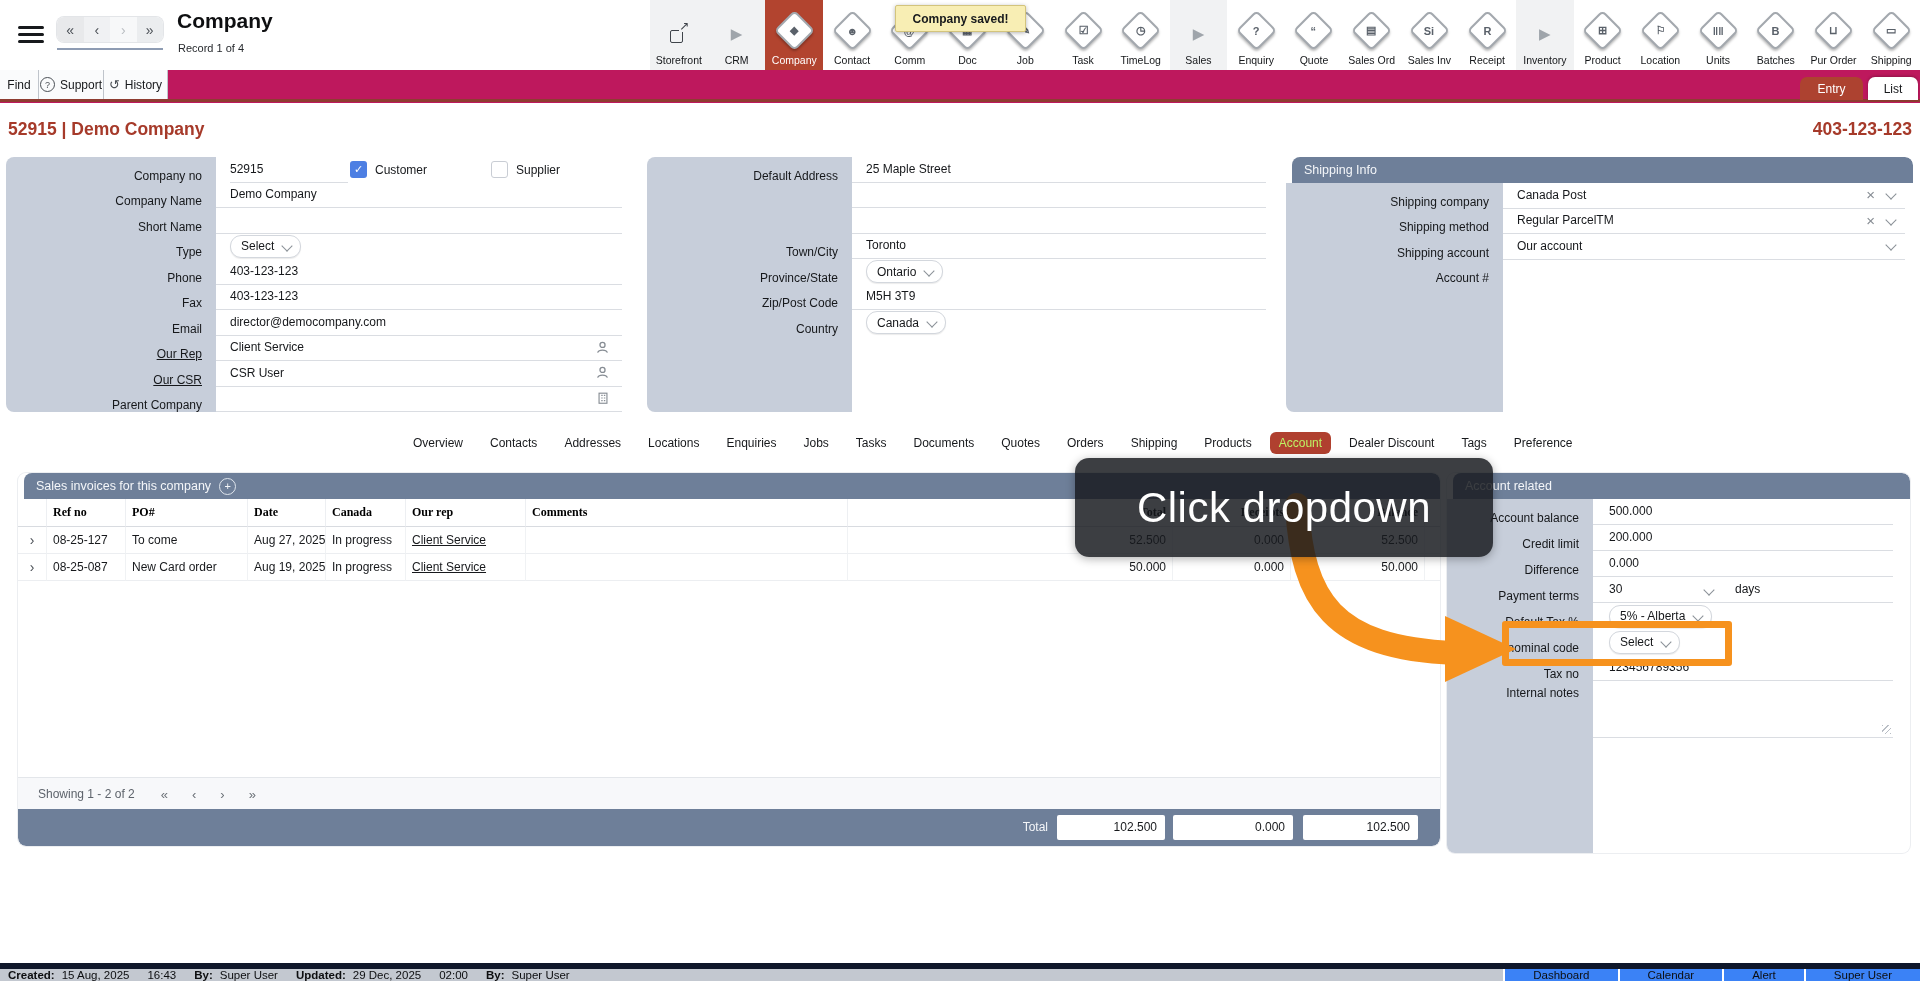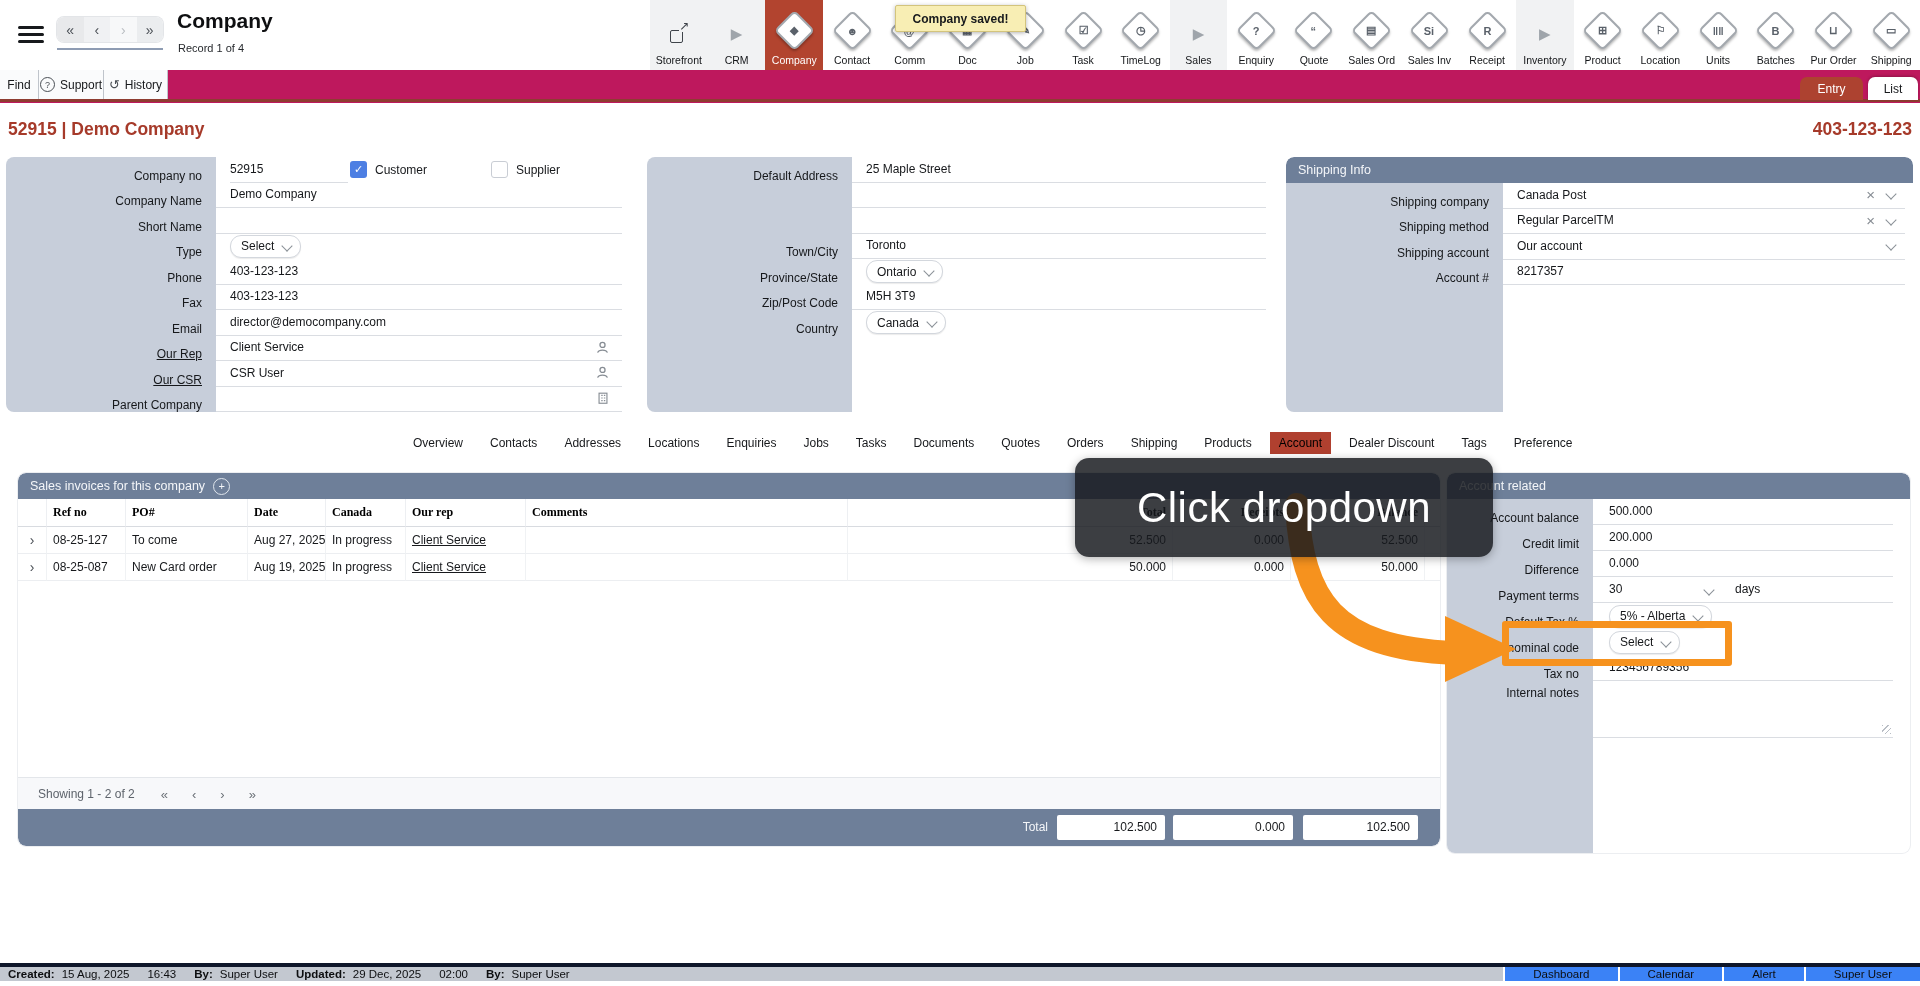--- a/index.html
+++ b/index.html
@@ -46,39 +46,39 @@
   .redline{position:absolute;left:0;top:99px;width:1920px;height:3px;background:#8e3c31;}
 
   
   .rec-title{position:absolute;left:8px;top:119px;font-size:17.5px;font-weight:700;color:#a63a2a;}
   .rec-phone{position:absolute;right:8px;top:119px;font-size:17.5px;font-weight:700;color:#a63a2a;}
 
   
   .panel{position:absolute;background:#fff;border-radius:8px;overflow:hidden;}
   .panel::before{content:'';position:absolute;left:0;top:0;bottom:0;background:#c7ceda;width:var(--lw);}
   .panel.hashdr::before{top:26px;}
-  .phdr{position:relative;height:26px;background:#6e7f99;color:#f4f6f9;font-size:12.5px;display:flex;align-items:center;padding-left:12px;z-index:1;border-radius:8px 8px 0 0;gap:8px;}
+  .phdr{position:relative;height:26px;background:#6e7f99;color:#f4f6f9;font-size:12.5px;display:flex;align-items:center;padding-left:12px;z-index:1;border-radius:8px 8px 0 0;gap:8px;margin-left:6px;}
   .frow{position:relative;display:flex;height:25.5px;align-items:flex-end;font-size:12px;color:#16181b;z-index:1;}
   .frow .lbl{width:var(--lw);flex:none;text-align:right;padding-right:14px;box-sizing:border-box;}
   .frow .lbl.lk{text-decoration:underline;}
   .frow .fld{flex:1;position:relative;display:flex;align-items:center;height:100%;padding-left:14px;margin-right:8px;}
   .frow .fld.ul{border-bottom:1px solid #dadde2;}
   .pill{display:inline-flex;align-items:center;height:21px;border:1px solid #d3d7dd;border-radius:11px;padding:0 26px 0 10px;background:#fff;box-shadow:0 1px 1px rgba(0,0,0,.08);position:relative;cursor:pointer;}
   .chev{width:7px;height:7px;border-right:1.5px solid #8a9097;border-bottom:1.5px solid #8a9097;transform:rotate(45deg);position:absolute;right:9px;top:6px;}
   .fld .clear{position:absolute;right:30px;font-size:15px;color:#868c93;cursor:pointer;line-height:1;}
   .fld .fchev{position:absolute;right:10px;width:7px;height:7px;border-right:1.5px solid #8a9097;border-bottom:1.5px solid #8a9097;transform:rotate(45deg);top:8px;cursor:pointer;}
   .cb{width:17px;height:17px;border-radius:3px;display:flex;align-items:center;justify-content:center;cursor:pointer;box-sizing:border-box;}
   .cb.on{background:#4d7fe3;color:#fff;font-size:11px;}
   .cb.off{background:#fff;border:1.5px solid #c9cdd4;}
   .psvg{position:absolute;right:12px;top:5px;}
 
   
   .tabs{position:absolute;left:404px;top:431px;width:1116px;height:24px;display:flex;gap:9px;align-items:center;}
   .tab{font-size:12px;color:#17191c;padding:4px 9px;cursor:pointer;white-space:nowrap;}
-  .tab.sel{background:#b0402f;color:#000000;border-radius:0;}
+  .tab.sel{background:#b0402f;color:#bef264;border-radius:6px;}
 
   
   .invpanel{left:18px;top:473px;width:1422px;height:373px;box-shadow:0 0 0 1px #eceef1;}
   .inv-grid{position:relative;z-index:1;display:grid;grid-template-columns:29px 79px 122px 78px 80px 120px 322px 325px 118px 134px 15px;background:#fff;}
   .th{font-weight:700;font-size:12px;line-height:27px;padding:0 6px;border-bottom:1px solid #d8dbe0;border-right:1px solid #edeff2;white-space:nowrap;overflow:hidden;font-family:Liberation Serif, serif;}
   .td{font-size:12px;line-height:26px;padding:0 6px;border-bottom:1px solid #eceef1;border-right:1px solid #f0f2f4;white-space:nowrap;overflow:hidden;color:#17191c;}
   .th.num,.td.num{text-align:right;}
   .th:nth-child(11n),.td:nth-child(11n){border-right:none;}
   .td.expand{color:#4a4f55;font-size:14px;text-align:center;cursor:pointer;padding:0;}
   .link{text-decoration:underline;cursor:pointer;}
@@ -100,21 +100,21 @@
   .resize{position:absolute;right:2px;bottom:3px;width:9px;height:9px;background:repeating-linear-gradient(135deg,#b9bec5 0 1px,transparent 1px 4px);}
   .pt-chev{position:absolute;left:112px;top:10px;width:7px;height:7px;border-right:1.5px solid #8a9097;border-bottom:1.5px solid #8a9097;transform:rotate(45deg);cursor:pointer;}
   .pt-days{position:absolute;left:142px;}
 
   
   .dark-overlay{position:absolute;left:1075px;top:458px;width:418px;height:99px;background:rgba(23,25,30,.84);border-radius:14px;display:flex;align-items:center;justify-content:center;color:#fff;font-size:42px;font-weight:500;z-index:50;box-shadow:0 2px 10px rgba(0,0,0,.3);letter-spacing:.5px;}
   .hl-box{position:absolute;left:1502px;top:621px;width:230px;height:45px;border:7px solid #f6921e;border-radius:3px;z-index:45;box-sizing:border-box;}
   .arrow-svg{position:absolute;left:1250px;top:450px;z-index:30;}
 
   
-  .statusbar{position:absolute;left:0;top:963px;width:1920px;height:18px;background:#c3c8d0;border-top:4px solid #0f172a;box-sizing:border-box;display:flex;align-items:center;font-size:11.5px;color:#0d0e10;justify-content:flex-end;}
+  .statusbar{position:absolute;left:0;top:963px;width:1920px;height:18px;background:#c3c8d0;border-top:6px solid #0f172a;box-sizing:border-box;display:flex;align-items:center;font-size:11.5px;color:#0d0e10;justify-content:flex-end;}
   .sb-left{display:flex;align-items:center;padding-left:8px;flex:1;}
   .sbseg{margin-right:7px;}
   .sbseg.b{font-weight:700;}
   .sbseg.gap{margin-right:18px;}
   .sb-right{display:flex;gap:2px;background:#fff;height:100%;align-items:stretch;border-left:2px solid #fff;}
   .sb-btn{background:#3b82f6;display:flex;align-items:center;padding:0 28px;cursor:pointer;white-space:nowrap;}
 </style>
 </head>
 <body>
 
@@ -423,21 +423,20 @@
     </div>
     <div class="frow">
       <span class="lbl">Shipping account</span>
       <span class="fld ul">
         <span>Our account</span>
         <span class="fchev"></span>
       </span>
     </div>
     <div class="frow">
       <span class="lbl">Account #</span>
-      <span class="fld ul">8217357</span>
     </div>
   </div>
 
   <div class="tabs" id="tabs">
       <span class="tab">Overview</span>
       <span class="tab">Contacts</span>
       <span class="tab">Addresses</span>
       <span class="tab">Locations</span>
       <span class="tab">Enquiries</span>
       <span class="tab">Jobs</span>

